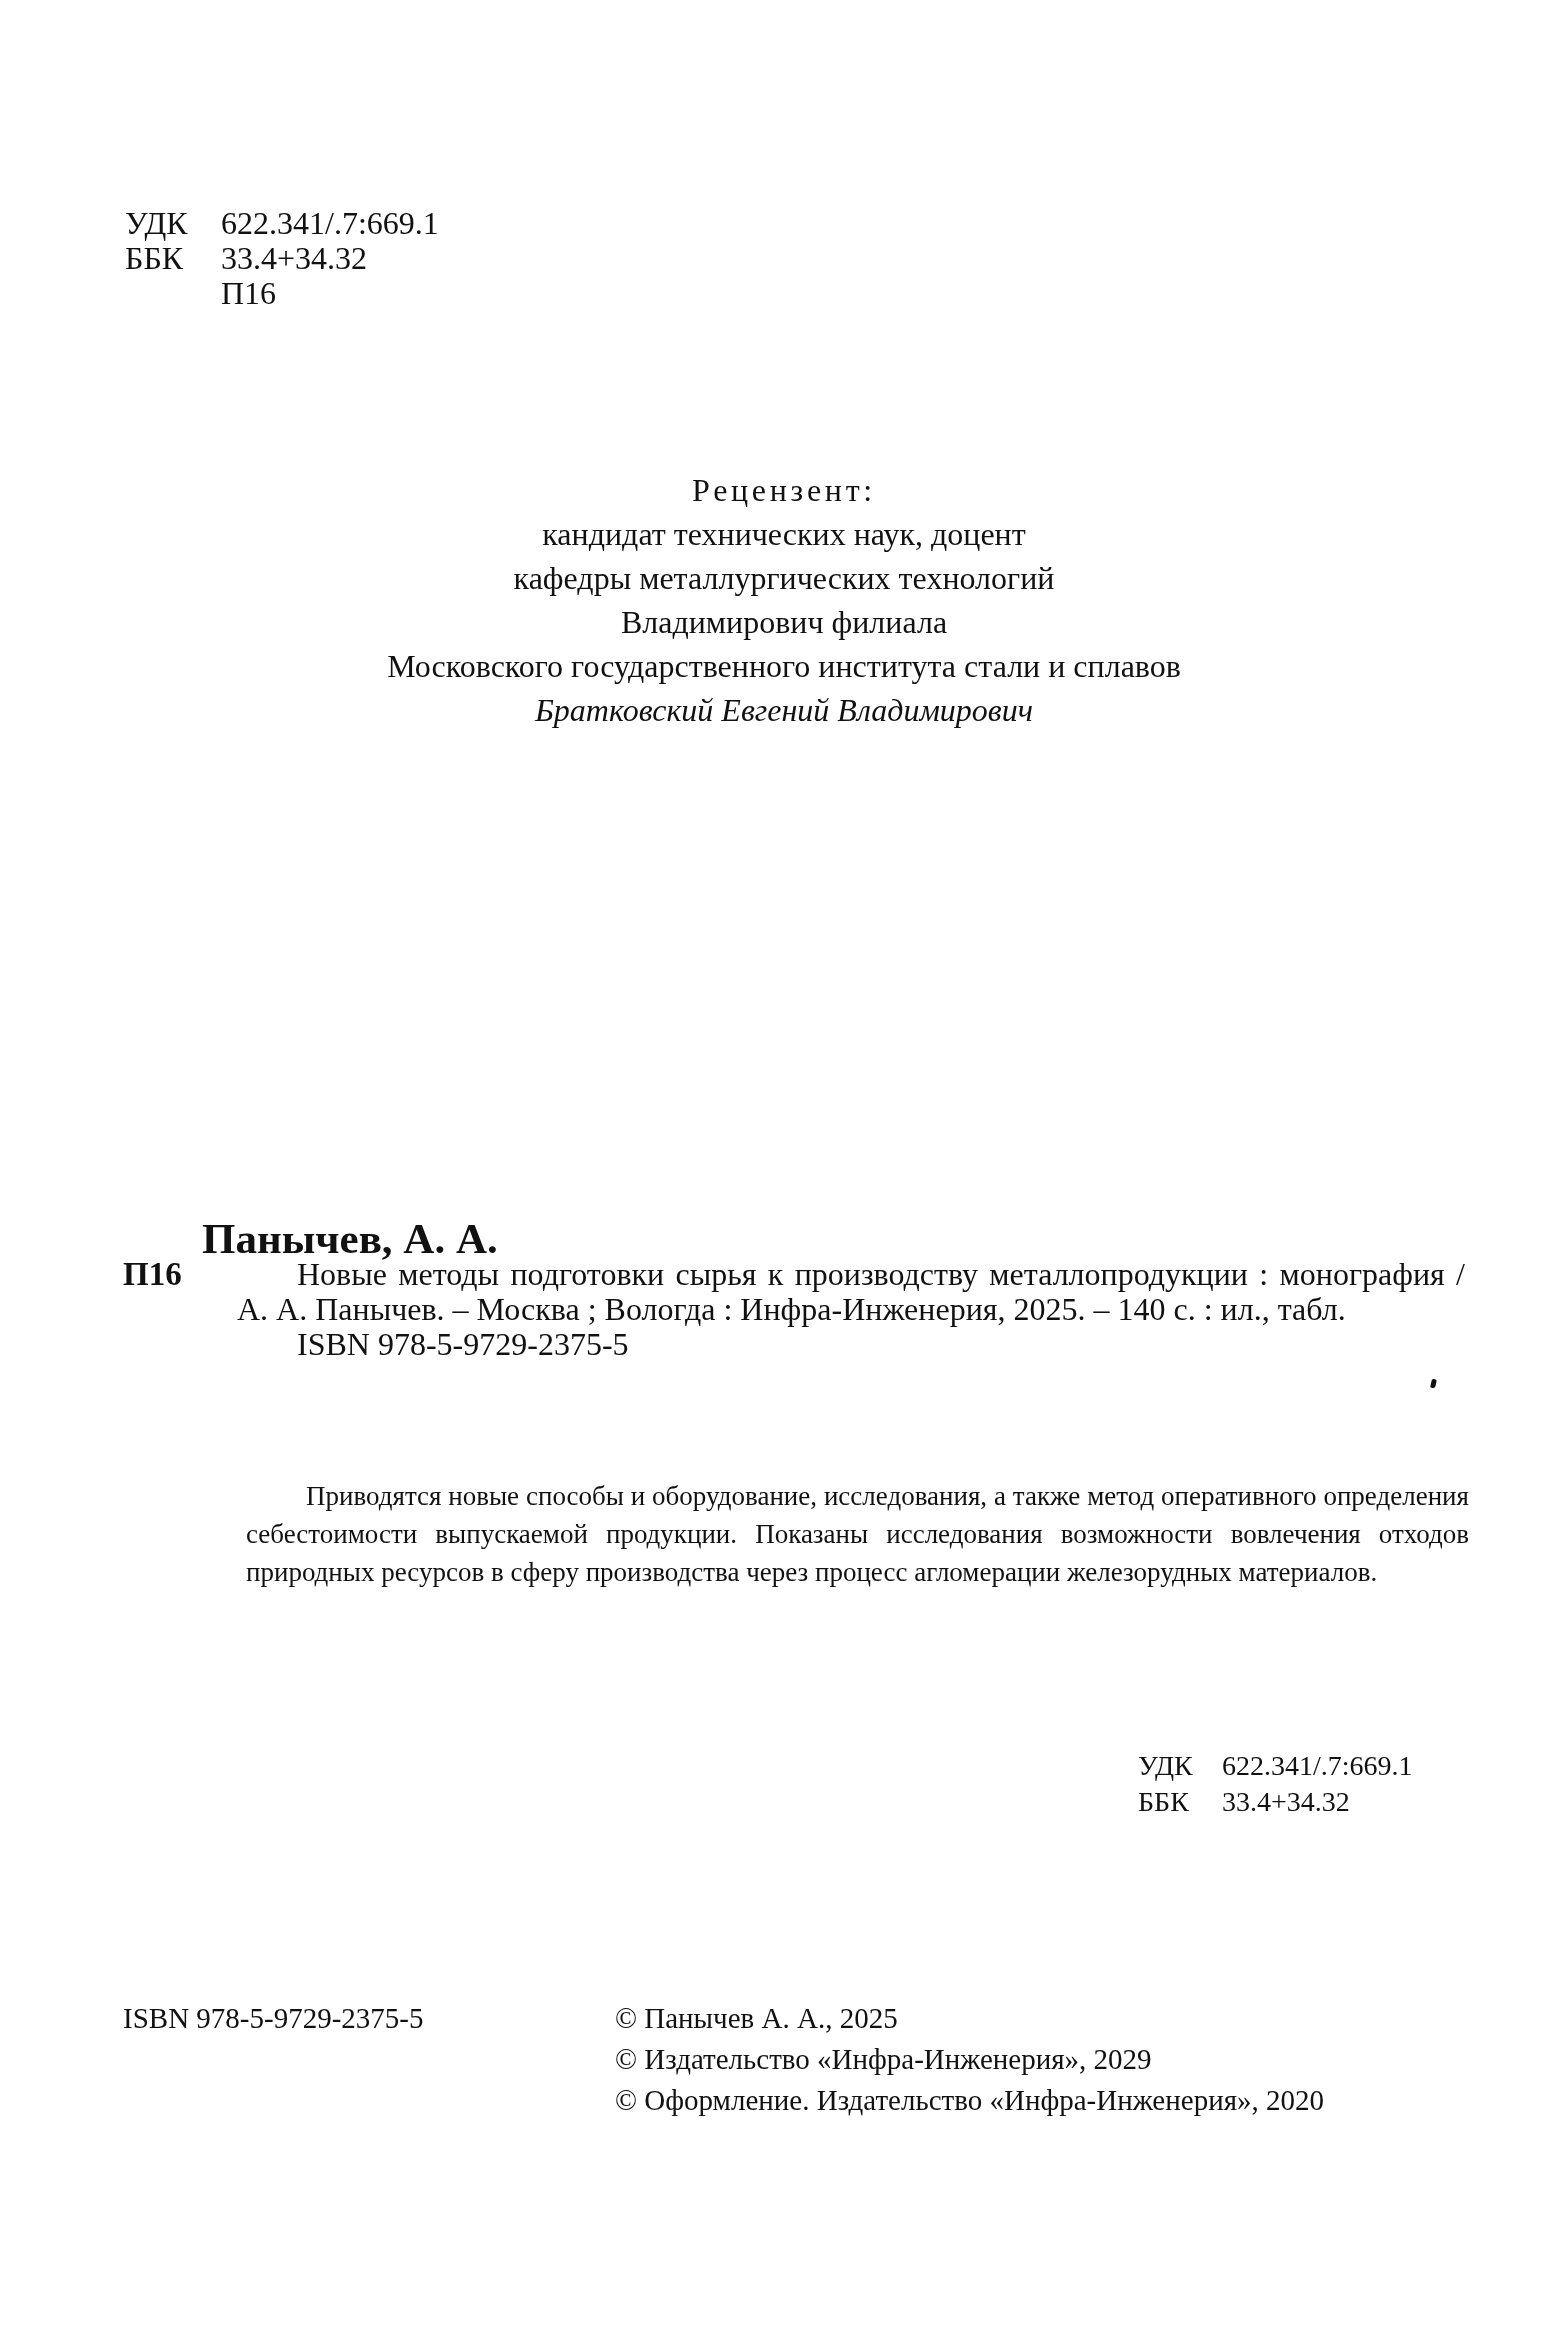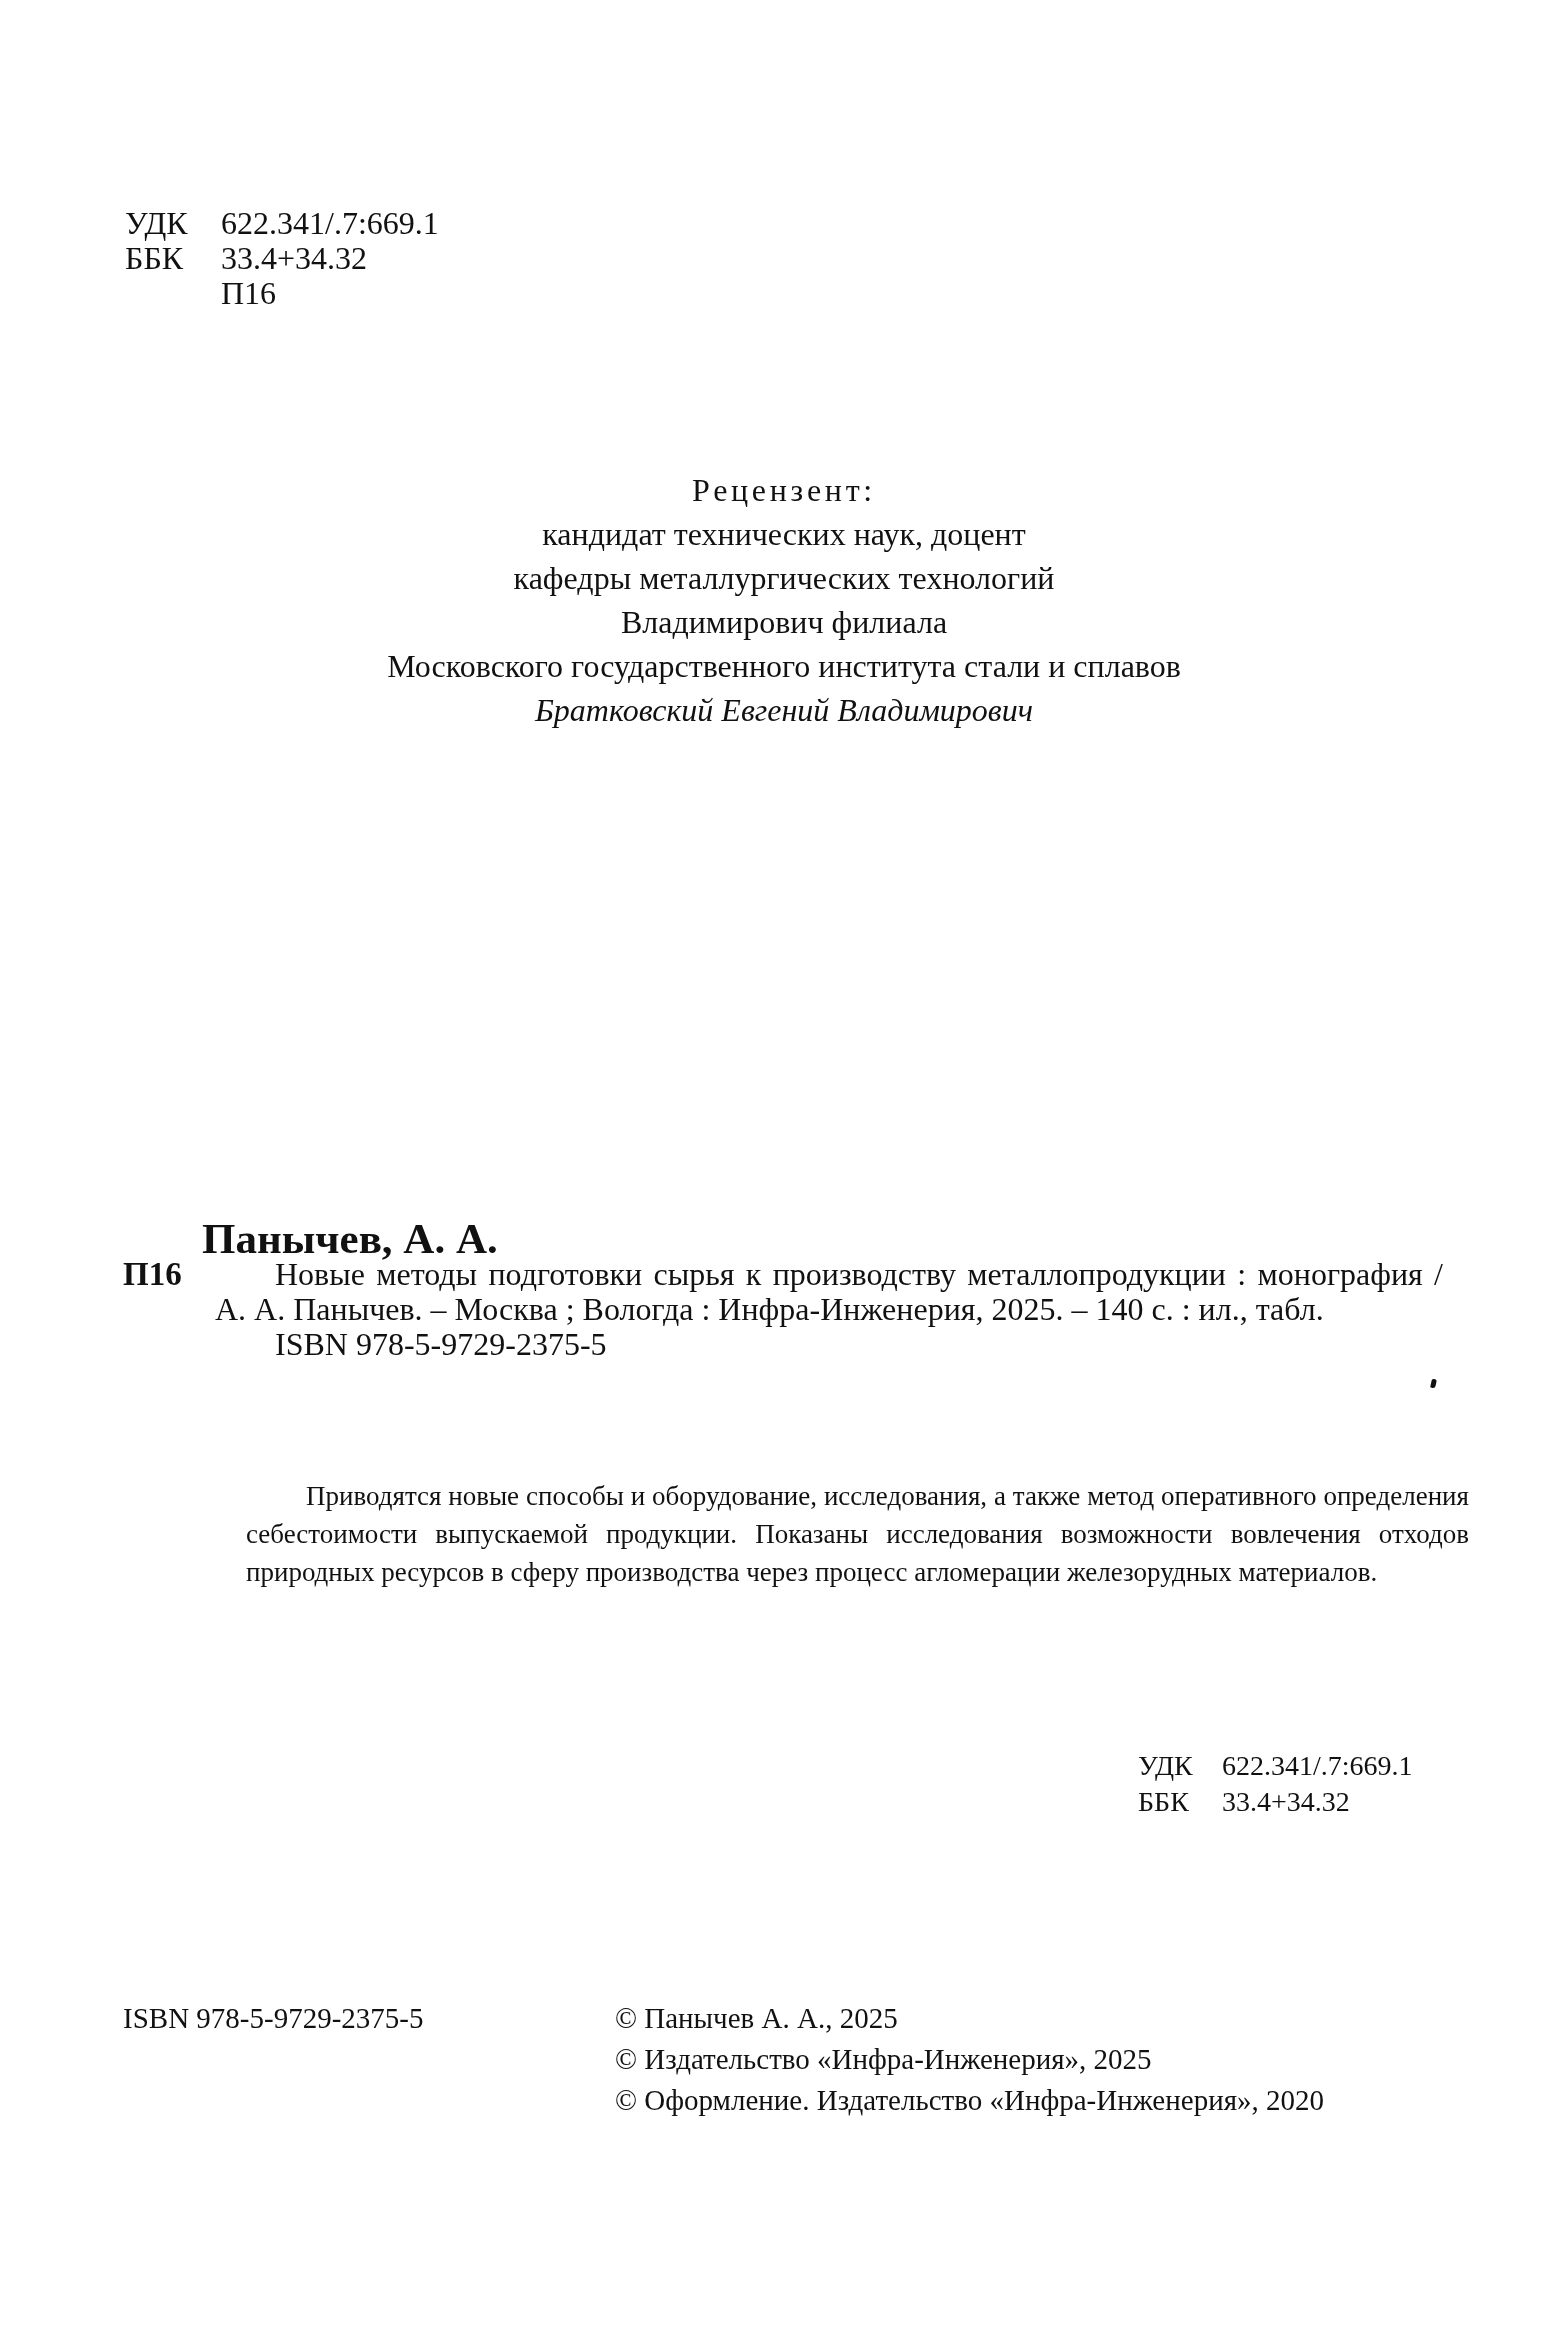--- a/index.html
+++ b/index.html
@@ -15,21 +15,21 @@
   
   
   #reviewer { left: 0; width: 1568px; top: 468px; text-align: center; }
   #reviewer .line { font-size: 32px; line-height: 44px; white-space: nowrap; }
   #reviewer .heading { letter-spacing: 3.7px; }
   #reviewer .name { font-style: italic; }
 
   
   #biblio-author { left: 202px; top: 1221px; font-weight: bold; font-size: 43px; line-height: 35px; }
   #biblio-code { left: 123px; top: 1257px; font-weight: bold; font-size: 33px; line-height: 35px; }
-  #biblio-body { left: 215px; top: 1257px; width: 1228px; font-size: 32px; line-height: 35px; }
+  #biblio-body { left: 237px; top: 1257px; width: 1228px; font-size: 32px; line-height: 35px; }
   #biblio-body p { margin: 0; text-align: justify; text-align-last: left; }
   #biblio-body .ind { text-indent: 60px; }
   #biblio-body .isbn { margin-left: 60px; }
   .stray-mark { left: 1431px; top: 1379px; width: 4.6px; height: 9.3px; background: #111; border-radius: 1.9px 1.9px 2.8px 0.9px; transform: rotate(12deg); }
 
   
   #abstract { left: 221px; top: 1477px; width: 1223px; font-size: 27px; line-height: 38px; margin-left: 25px; }
   #abstract p { margin: 0; text-align: justify; text-indent: 60px; }
 
   
@@ -87,16 +87,16 @@
   </div>
   <div class="row">
     <span class="lbl">ББК</span>
     <span>33.4+34.32</span>
   </div>
 </div>
 
 <div id="footer-isbn" class="abs">ISBN 978-5-9729-2375-5</div>
 <div id="copyrights" class="abs">
   <div>© Панычев А. А., 2025</div>
-  <div>© Издательство «Инфра-Инженерия», 2025</div>
+  <div>© Издательство «Инфра-Инженерия», 2029</div>
   <div>© Оформление. Издательство «Инфра-Инженерия», 2020</div>
 </div>
 
 
 </body></html>

